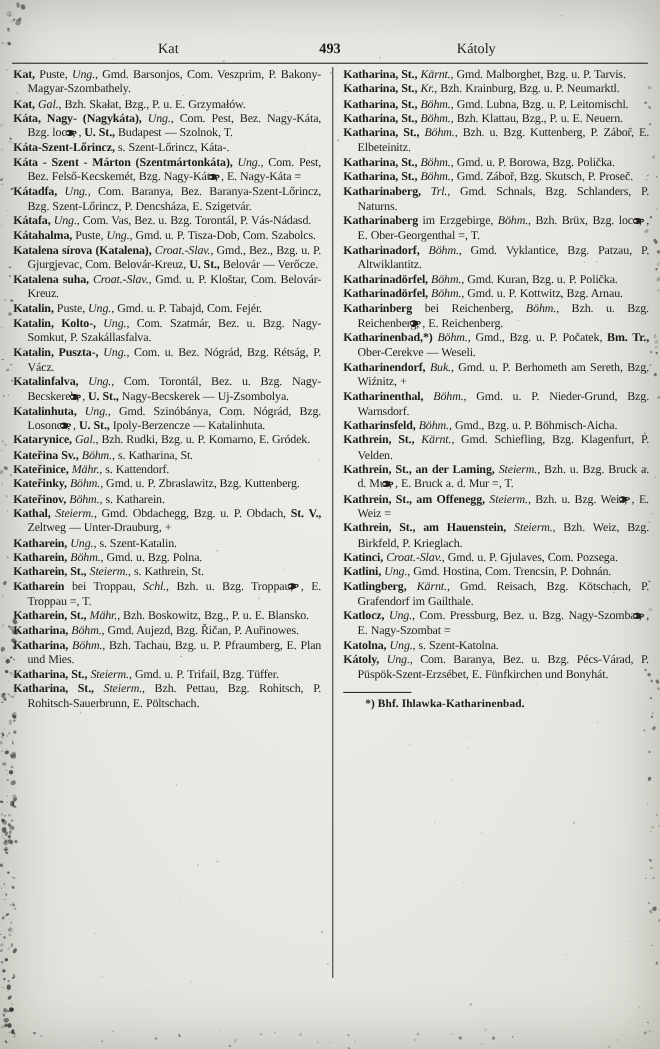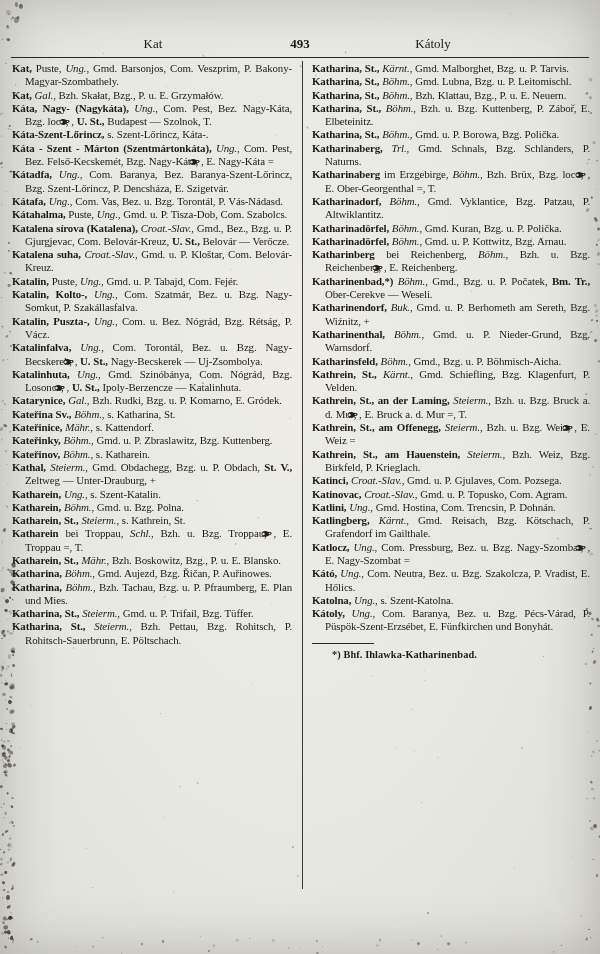--- a/index.html
+++ b/index.html
@@ -96,24 +96,26 @@
               <circle cx="19" cy="7" r="1.6" fill="#e8e8e3"></circle>
             </svg></span><span class="n">, E. Troppau =, T.</span></p>
         <p class="entry"><span class="b">Katharein, St.,</span><span class="n"> </span><span class="i">Mähr.</span><span class="n">, Bzh. Boskowitz, Bzg., P. u. E. Blansko.</span></p>
         <p class="entry"><span class="b">Katharina,</span><span class="n"> </span><span class="i">Böhm.</span><span class="n">, Gmd. Aujezd, Bzg. Řičan, P. Auřinowes.</span></p>
         <p class="entry"><span class="b">Katharina,</span><span class="n"> </span><span class="i">Böhm.</span><span class="n">, Bzh. Tachau, Bzg. u. P. Pfraumberg, E. Plan und Mies.</span></p>
         <p class="entry"><span class="b">Katharina, St.,</span><span class="n"> </span><span class="i">Steierm.</span><span class="n">, Gmd. u. P. Trifail, Bzg. Tüffer.</span></p>
         <p class="entry"><span class="b">Katharina, St.,</span><span class="n"> </span><span class="i">Steierm.</span><span class="n">, Bzh. Pettau, Bzg. Rohitsch, P. Rohitsch-Sauerbrunn, E. Pöltschach.</span></p>
       </div>
     <div class="col col-right">
     <p class="entry"><span class="b">Katharina, St.,</span><span class="n"> </span><span class="i">Kärnt.</span><span class="n">, Gmd. Malborghet, Bzg. u. P. Tarvis.</span></p>
+        <p class="entry"><span class="b">Katharina, St.,</span><span class="n"> </span><span class="i">Kr.</span><span class="n">, Bzh. Krainburg, Bzg. u. P. Neumarktl.</span></p>
         <p class="entry"><span class="b">Katharina, St.,</span><span class="n"> </span><span class="i">Böhm.</span><span class="n">, Gmd. Lubna, Bzg. u. P. Leitomischl.</span></p>
         <p class="entry"><span class="b">Katharina, St.,</span><span class="n"> </span><span class="i">Böhm.</span><span class="n">, Bzh. Klattau, Bzg., P. u. E. Neuern.</span></p>
         <p class="entry"><span class="b">Katharina, St.,</span><span class="n"> </span><span class="i">Böhm.</span><span class="n">, Bzh. u. Bzg. Kuttenberg, P. Zábor̆, E. Elbeteinitz.</span></p>
         <p class="entry"><span class="b">Katharina, St.,</span><span class="n"> </span><span class="i">Böhm.</span><span class="n">, Gmd. u. P. Borowa, Bzg. Polička.</span></p>
+        <p class="entry"><span class="b">Katharina, St.,</span><span class="n"> </span><span class="i">Böhm.</span><span class="n">, Gmd. Záboř, Bzg. Skutsch, P. Proseč.</span></p>
         <p class="entry"><span class="b">Katharinaberg,</span><span class="n"> </span><span class="i">Trl.</span><span class="n">, Gmd. Schnals, Bzg. Schlanders, P. Naturns.</span></p>
         <p class="entry"><span class="b">Katharinaberg</span><span class="n"> im Erzgebirge, </span><span class="i">Böhm.</span><span class="n">, Bzh. Brüx, Bzg. loco, </span><span class="posthorn"><svg width="13" height="8" viewBox="0 0 26 16" aria-hidden="true">
               <path d="M3 8 C3 3 9 1 14 3 C19 5 22 3 23 6 C24 9 21 9 16 12 C11 15 3 13 3 8 Z" fill="#232019"></path>
               <circle cx="7" cy="8" r="2.4" fill="#e8e8e3"></circle>
               <circle cx="19" cy="7" r="1.6" fill="#e8e8e3"></circle>
             </svg></span><span class="n">, E. Ober-Georgenthal =, T.</span></p>
         <p class="entry"><span class="b">Katharinadorf,</span><span class="n"> </span><span class="i">Böhm.</span><span class="n">, Gmd. Vyklantice, Bzg. Patzau, P. Altwiklantitz.</span></p>
         <p class="entry"><span class="b">Katharinadörfel,</span><span class="n"> </span><span class="i">Böhm.</span><span class="n">, Gmd. Kuran, Bzg. u. P. Polička.</span></p>
         <p class="entry"><span class="b">Katharinadörfel,</span><span class="n"> </span><span class="i">Böhm.</span><span class="n">, Gmd. u. P. Kottwitz, Bzg. Arnau.</span></p>
         <p class="entry"><span class="b">Katharinberg</span><span class="n"> bei Reichenberg, </span><span class="i">Böhm.</span><span class="n">, Bzh. u. Bzg. Reichenberg, </span><span class="posthorn"><svg width="13" height="8" viewBox="0 0 26 16" aria-hidden="true">
@@ -131,29 +133,27 @@
               <circle cx="7" cy="8" r="2.4" fill="#e8e8e3"></circle>
               <circle cx="19" cy="7" r="1.6" fill="#e8e8e3"></circle>
             </svg></span><span class="n">, E. Bruck a. d. Mur =, T.</span></p>
         <p class="entry"><span class="b">Kathrein, St., am Offenegg,</span><span class="n"> </span><span class="i">Steierm.</span><span class="n">, Bzh. u. Bzg. Weiz, </span><span class="posthorn"><svg width="13" height="8" viewBox="0 0 26 16" aria-hidden="true">
               <path d="M3 8 C3 3 9 1 14 3 C19 5 22 3 23 6 C24 9 21 9 16 12 C11 15 3 13 3 8 Z" fill="#232019"></path>
               <circle cx="7" cy="8" r="2.4" fill="#e8e8e3"></circle>
               <circle cx="19" cy="7" r="1.6" fill="#e8e8e3"></circle>
             </svg></span><span class="n">, E. Weiz =</span></p>
         <p class="entry"><span class="b">Kathrein, St., am Hauenstein,</span><span class="n"> </span><span class="i">Steierm.</span><span class="n">, Bzh. Weiz, Bzg. Birkfeld, P. Krieglach.</span></p>
         <p class="entry"><span class="b">Katinci,</span><span class="n"> </span><span class="i">Croat.-Slav.</span><span class="n">, Gmd. u. P. Gjulaves, Com. Pozsega.</span></p>
-        <p class="entry"><span class="b">Katinovac,</span><span class="n"> </span><span class="i">Croat.-Slav.</span><span class="n">, Gmd. u. P. Topusko, Com. Agram.</span></p>
         <p class="entry"><span class="b">Katlini,</span><span class="n"> </span><span class="i">Ung.</span><span class="n">, Gmd. Hostina, Com. Trencsin, P. Dohnán.</span></p>
         <p class="entry"><span class="b">Katlingberg,</span><span class="n"> </span><span class="i">Kärnt.</span><span class="n">, Gmd. Reisach, Bzg. Kötschach, P. Grafendorf im Gailthale.</span></p>
         <p class="entry"><span class="b">Katlocz,</span><span class="n"> </span><span class="i">Ung.</span><span class="n">, Com. Pressburg, Bez. u. Bzg. Nagy-Szombat, </span><span class="posthorn"><svg width="13" height="8" viewBox="0 0 26 16" aria-hidden="true">
               <path d="M3 8 C3 3 9 1 14 3 C19 5 22 3 23 6 C24 9 21 9 16 12 C11 15 3 13 3 8 Z" fill="#232019"></path>
               <circle cx="7" cy="8" r="2.4" fill="#e8e8e3"></circle>
               <circle cx="19" cy="7" r="1.6" fill="#e8e8e3"></circle>
             </svg></span><span class="n">, E. Nagy-Szombat =</span></p>
-        <p class="entry"><span class="b">Kátó,</span><span class="n"> </span><span class="i">Ung.</span><span class="n">, Com. Neutra, Bez. u. Bzg. Szakolcza, P. Vradist, E. Hőlics.</span></p>
         <p class="entry"><span class="b">Katolna,</span><span class="n"> </span><span class="i">Ung.</span><span class="n">, s. Szent-Katolna.</span></p>
         <p class="entry"><span class="b">Kátoly,</span><span class="n"> </span><span class="i">Ung.</span><span class="n">, Com. Baranya, Bez. u. Bzg. Pécs-Várad, P. Püspök-Szent-Erzsébet, E. Fünfkirchen und Bonyhát.</span></p>
         <div class="footnote-rule"></div>
         <p class="footnote"><span>*)</span><span> Bhf. Ihlawka-Katharinenbad.</span></p>
       </div>
   </div>
 
   <div class="noise" id="noise">
       <i style="position: absolute; left: 7.6px; top: 762.7px; width: 3.7px; height: 4.5px; background: rgba(35, 32, 28, 0.6); border-radius: 50%; transform: rotate(124deg);"></i>
       <i style="position: absolute; left: 6.8px; top: 619.2px; width: 1.1px; height: 0.8px; background: rgba(35, 32, 28, 0.32); border-radius: 50%; transform: rotate(179deg);"></i>

